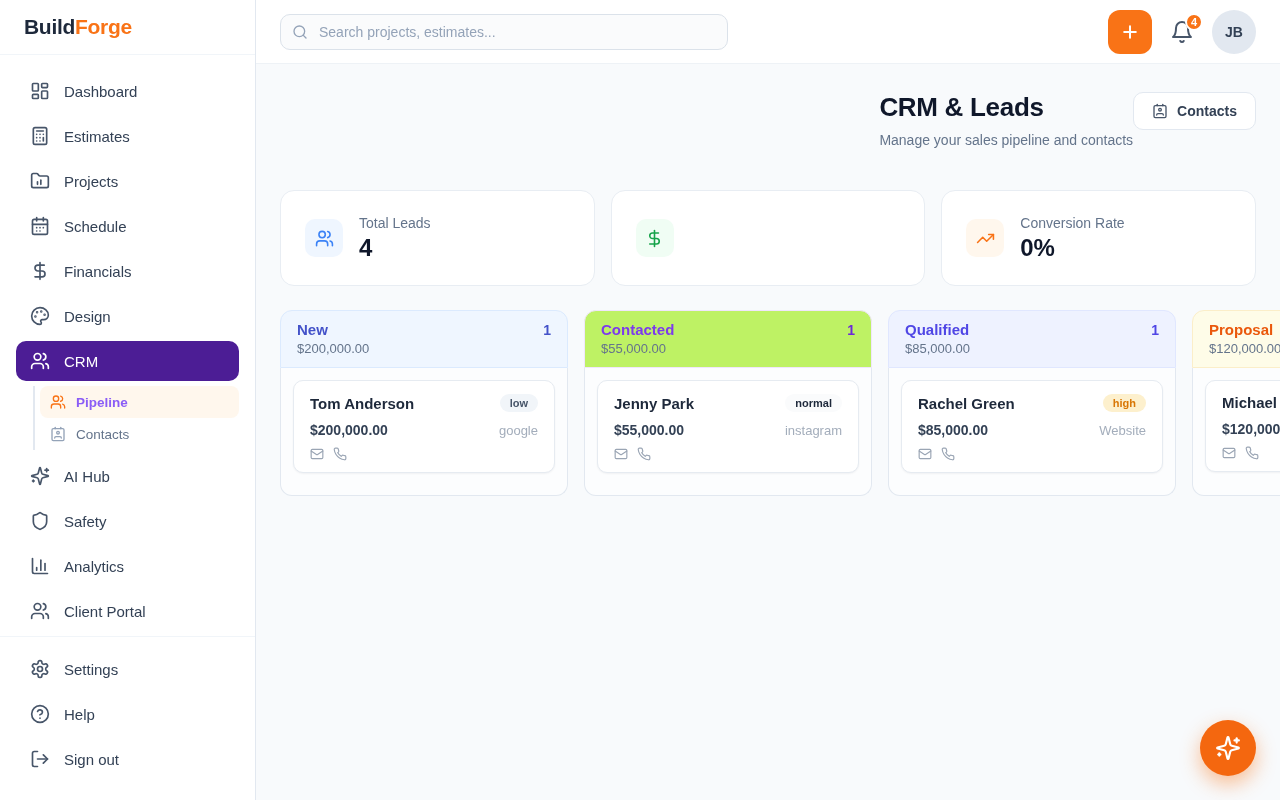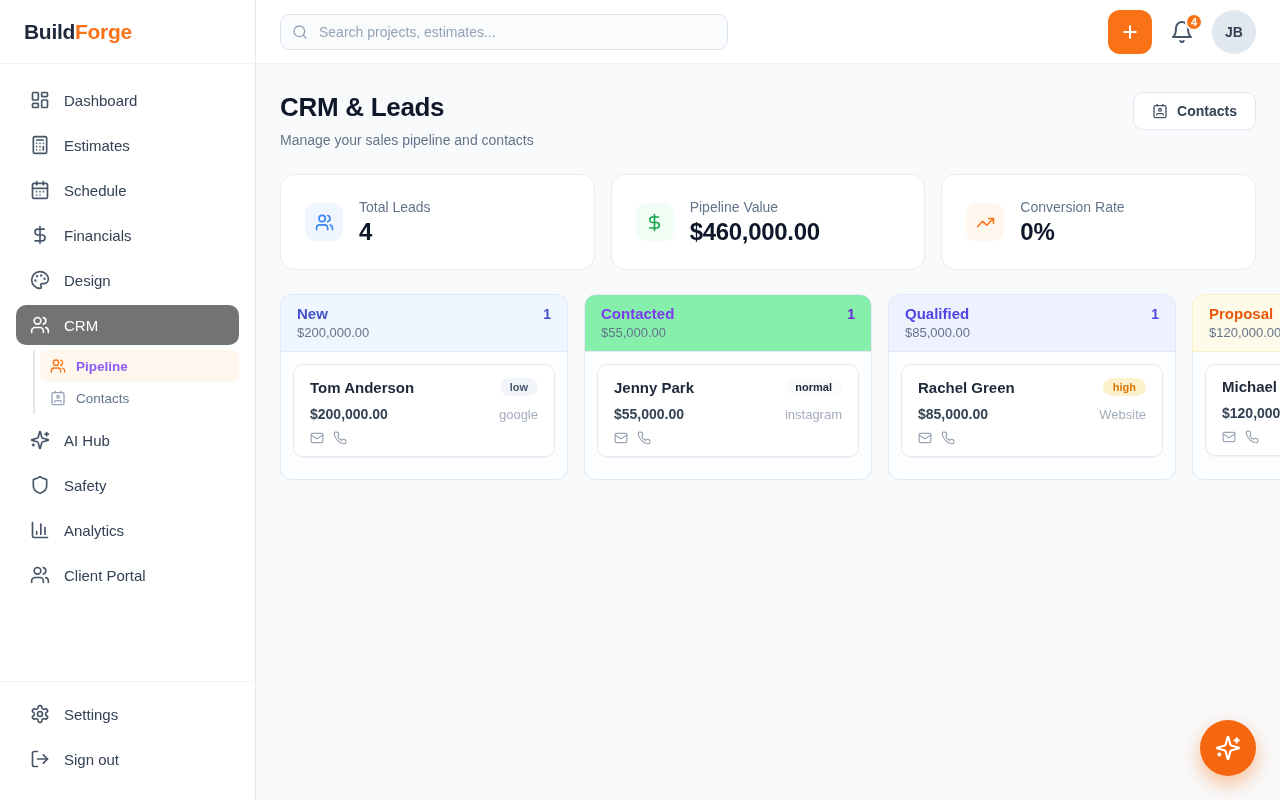--- a/index.html
+++ b/index.html
@@ -11,21 +11,21 @@
   .sidebar { width:256px; min-width:256px; background:#fff; border-right:1px solid #e2e8f0;
     display:flex; flex-direction:column; }
   .logo { height:64px; display:flex; align-items:center; padding:0 24px;
     border-bottom:1px solid #f1f5f9; font-size:21px; font-weight:800; letter-spacing:-0.3px; }
   .logo .brand-primary { color:#1e293b; }
   .logo .brand-accent { color:#f97316; }
   .nav { padding:16px 16px 0 16px; flex:1; }
   .nav-item { display:flex; align-items:center; gap:14px; height:40px; margin-bottom:5px;
     padding:0 14px; border-radius:10px; color:#334155; font-size:15px; cursor:pointer; }
   .nav-item .ic { width:20px; height:20px; color:#475569; flex:0 0 20px; }
-  .nav-item.active { background:#737373; color:#fff; }
+  .nav-item.active { background:#4c1d95; color:#fff; }
   .nav-item.active .ic { color:#fff; }
   .submenu { margin:2px 0 6px 17px; border-left:2px solid #e2e8f0; padding-left:5px; }
   .sub-item { display:flex; align-items:center; gap:10px; height:32px; padding:0 10px;
     border-radius:8px; font-size:13.5px; color:#64748b; cursor:pointer; }
   .sub-item .ic { width:16px; height:16px; color:#94a3b8; flex:0 0 16px; }
   .sub-item.active { background:#fff7ed; color:#8b5cf6; font-weight:600; }
   .sub-item.active .ic { color:#f97316; }
   .nav-footer { border-top:1px solid #f1f5f9; padding:12px 16px 16px 16px; }
   svg { display:block; }
 
@@ -45,21 +45,21 @@
   .add-btn .ic { width:20px; height:20px; }
   .bell-wrap { position:relative; width:24px; height:24px; cursor:pointer; color:#475569; }
   .bell-wrap .ic { width:22px; height:22px; }
   .badge-dot { position:absolute; top:-7px; right:-9px; min-width:18px; height:18px;
     background:#f97316; color:#fff; font-size:11px; font-weight:700; border-radius:9px;
     display:flex; align-items:center; justify-content:center; padding:0 4px; border:2px solid #fff; }
   .avatar { width:44px; height:44px; border-radius:50%; background:#e2e8f0; color:#334155;
     font-size:14px; font-weight:700; display:flex; align-items:center; justify-content:center; cursor:pointer; }
 
   .content { flex:1; padding:28px 24px 24px 24px; overflow:hidden; }
-  .page-head { display:flex; justify-content:space-between; align-items:flex-start; margin-bottom:26px; }
+  .page-head { display:flex; justify-content:flex-end; align-items:flex-start; margin-bottom:42px; }
   .page-title { font-size:26px; font-weight:800; color:#0f172a; letter-spacing:-0.3px; }
   .page-sub { margin-top:9px; font-size:14px; color:#64748b; }
   .contacts-btn { display:flex; align-items:center; gap:9px; background:#fff; border:1px solid #e2e8f0;
     border-radius:10px; padding:0 18px; height:38px; font-size:14px; font-weight:600; color:#334155;
     cursor:pointer; font-family:"Liberation Sans", sans-serif; }
   .contacts-btn .ic { width:16px; height:16px; color:#475569; }
 
   
   .stats { display:flex; gap:16px; margin-bottom:24px; }
   .stat-card { flex:1; background:#fff; border:1px solid #e8edf3; border-radius:14px;
@@ -77,21 +77,21 @@
   .kcol { flex:0 0 288px; width:288px;border-radius:11px; }
   .kcol-head { border-radius:12px 12px 0 0; padding:10px 16px 11px 16px; border:1px solid transparent; }
   .kcol-title-row { display:flex; justify-content:space-between; align-items:center; }
   .kcol-title { font-size:15px; font-weight:700; }
   .kcol-count { font-size:14px; font-weight:600; }
   .kcol-total { font-size:13px; color:#64748b; margin-top:3px; }
   .kcol-body { border:1px solid #e2e8f0; border-top:none; border-radius:0 0 12px 12px;
     padding:12px; background:rgba(255,255,255,0.55); min-height:128px; }
   .col-new .kcol-head { background:#eff6ff; border-color:#dbeafe; }
   .col-new .kcol-title, .col-new .kcol-count { color:#4352c9; }
-  .col-contacted .kcol-head { background:#86efac; border-color:#f0e6fb; }
+  .col-contacted .kcol-head { background:#bef264; border-color:#f0e6fb; }
   .col-contacted .kcol-title { color:#7c3aed; } .col-contacted .kcol-count { color:#6d28d9; }
   .col-qualified .kcol-head { background:#eef2ff; border-color:#e0e7ff; }
   .col-qualified .kcol-title, .col-qualified .kcol-count { color:#4f46e5; }
   .col-proposal .kcol-head { background:#fefce8; border-color:#fbeec9; }
   .col-proposal .kcol-title { color:#ea580c; }
 
   .lead-card { background:#fff; border:1px solid #e6ebf1; border-radius:10px; padding:13px 16px 11px 16px;
     box-shadow:0 1px 2px rgba(15,23,42,0.05); cursor:pointer; }
   .lead-top { display:flex; justify-content:space-between; align-items:center; }
   .lead-name { font-size:15px; font-weight:700; color:#1e293b; }
@@ -146,20 +146,30 @@
               <line x1="16" y1="14" x2="16" y2="18"></line>
               <line x1="8" y1="18" x2="8" y2="18.01"></line>
               <line x1="12" y1="18" x2="12" y2="18.01"></line>
             </svg>
           </span>
         <span>Estimates</span>
       </div>
       <div class="nav-item">
         <span class="ic">
             <svg viewBox="0 0 24 24" fill="none" stroke="currentColor" stroke-width="2" stroke-linecap="round" stroke-linejoin="round">
+              <path d="M20 20a2 2 0 0 0 2-2V8a2 2 0 0 0-2-2h-7.9a2 2 0 0 1-1.69-.9L9.6 3.9A2 2 0 0 0 7.93 3H4a2 2 0 0 0-2 2v13a2 2 0 0 0 2 2Z"></path>
+              <path d="M9 13v3"></path>
+              <path d="M13 11v5"></path>
+            </svg>
+          </span>
+        <span>Projects</span>
+      </div>
+      <div class="nav-item">
+        <span class="ic">
+            <svg viewBox="0 0 24 24" fill="none" stroke="currentColor" stroke-width="2" stroke-linecap="round" stroke-linejoin="round">
               <rect x="3" y="4" width="18" height="18" rx="2"></rect>
               <line x1="16" y1="2" x2="16" y2="6"></line>
               <line x1="8" y1="2" x2="8" y2="6"></line>
               <line x1="3" y1="10" x2="21" y2="10"></line>
               <line x1="8" y1="14" x2="8" y2="14.01"></line>
               <line x1="12" y1="14" x2="12" y2="14.01"></line>
               <line x1="16" y1="14" x2="16" y2="14.01"></line>
               <line x1="8" y1="18" x2="8" y2="18.01"></line>
               <line x1="12" y1="18" x2="12" y2="18.01"></line>
             </svg>
@@ -269,20 +279,30 @@
 
     <div class="nav-footer">
       <div class="nav-item">
         <span class="ic">
             <svg viewBox="0 0 24 24" fill="none" stroke="currentColor" stroke-width="2" stroke-linecap="round" stroke-linejoin="round">
               <path d="M12.22 2h-.44a2 2 0 0 0-2 2v.18a2 2 0 0 1-1 1.73l-.43.25a2 2 0 0 1-2 0l-.15-.08a2 2 0 0 0-2.73.73l-.22.38a2 2 0 0 0 .73 2.73l.15.1a2 2 0 0 1 1 1.72v.51a2 2 0 0 1-1 1.74l-.15.09a2 2 0 0 0-.73 2.73l.22.38a2 2 0 0 0 2.73.73l.15-.08a2 2 0 0 1 2 0l.43.25a2 2 0 0 1 1 1.73V20a2 2 0 0 0 2 2h.44a2 2 0 0 0 2-2v-.18a2 2 0 0 1 1-1.73l.43-.25a2 2 0 0 1 2 0l.15.08a2 2 0 0 0 2.73-.73l.22-.39a2 2 0 0 0-.73-2.73l-.15-.08a2 2 0 0 1-1-1.74v-.5a2 2 0 0 1 1-1.74l.15-.09a2 2 0 0 0 .73-2.73l-.22-.38a2 2 0 0 0-2.73-.73l-.15.08a2 2 0 0 1-2 0l-.43-.25a2 2 0 0 1-1-1.73V4a2 2 0 0 0-2-2z"></path>
               <circle cx="12" cy="12" r="3"></circle>
             </svg>
           </span>
         <span>Settings</span>
+      </div>
+      <div class="nav-item">
+        <span class="ic">
+            <svg viewBox="0 0 24 24" fill="none" stroke="currentColor" stroke-width="2" stroke-linecap="round" stroke-linejoin="round">
+              <circle cx="12" cy="12" r="10"></circle>
+              <path d="M9.09 9a3 3 0 0 1 5.83 1c0 2-3 3-3 3"></path>
+              <path d="M12 17h.01"></path>
+            </svg>
+          </span>
+        <span>Help</span>
       </div>
       <div class="nav-item">
         <span class="ic">
             <svg viewBox="0 0 24 24" fill="none" stroke="currentColor" stroke-width="2" stroke-linecap="round" stroke-linejoin="round">
               <path d="M9 21H5a2 2 0 0 1-2-2V5a2 2 0 0 1 2-2h4"></path>
               <polyline points="16 17 21 12 16 7"></polyline>
               <line x1="21" y1="12" x2="9" y2="12"></line>
             </svg>
           </span>
         <span>Sign out</span>
@@ -362,24 +382,20 @@
         </div>
         <div class="stat-card">
           <div class="stat-ic green">
               <span class="ic">
                 <svg viewBox="0 0 24 24" fill="none" stroke="currentColor" stroke-width="2" stroke-linecap="round" stroke-linejoin="round">
                   <line x1="12" y1="2" x2="12" y2="22"></line>
                   <path d="M17 5H9.5a3.5 3.5 0 0 0 0 7h5a3.5 3.5 0 0 1 0 7H6"></path>
                 </svg>
               </span>
             </div>
-          <div>
-            <div class="stat-label">Pipeline Value</div>
-            <div class="stat-value">$460,000.00</div>
-          </div>
         </div>
         <div class="stat-card">
           <div class="stat-ic orange">
               <span class="ic">
                 <svg viewBox="0 0 24 24" fill="none" stroke="currentColor" stroke-width="2" stroke-linecap="round" stroke-linejoin="round">
                   <polyline points="22 7 13.5 15.5 8.5 10.5 2 17"></polyline>
                   <polyline points="16 7 22 7 22 13"></polyline>
                 </svg>
               </span>
             </div>

